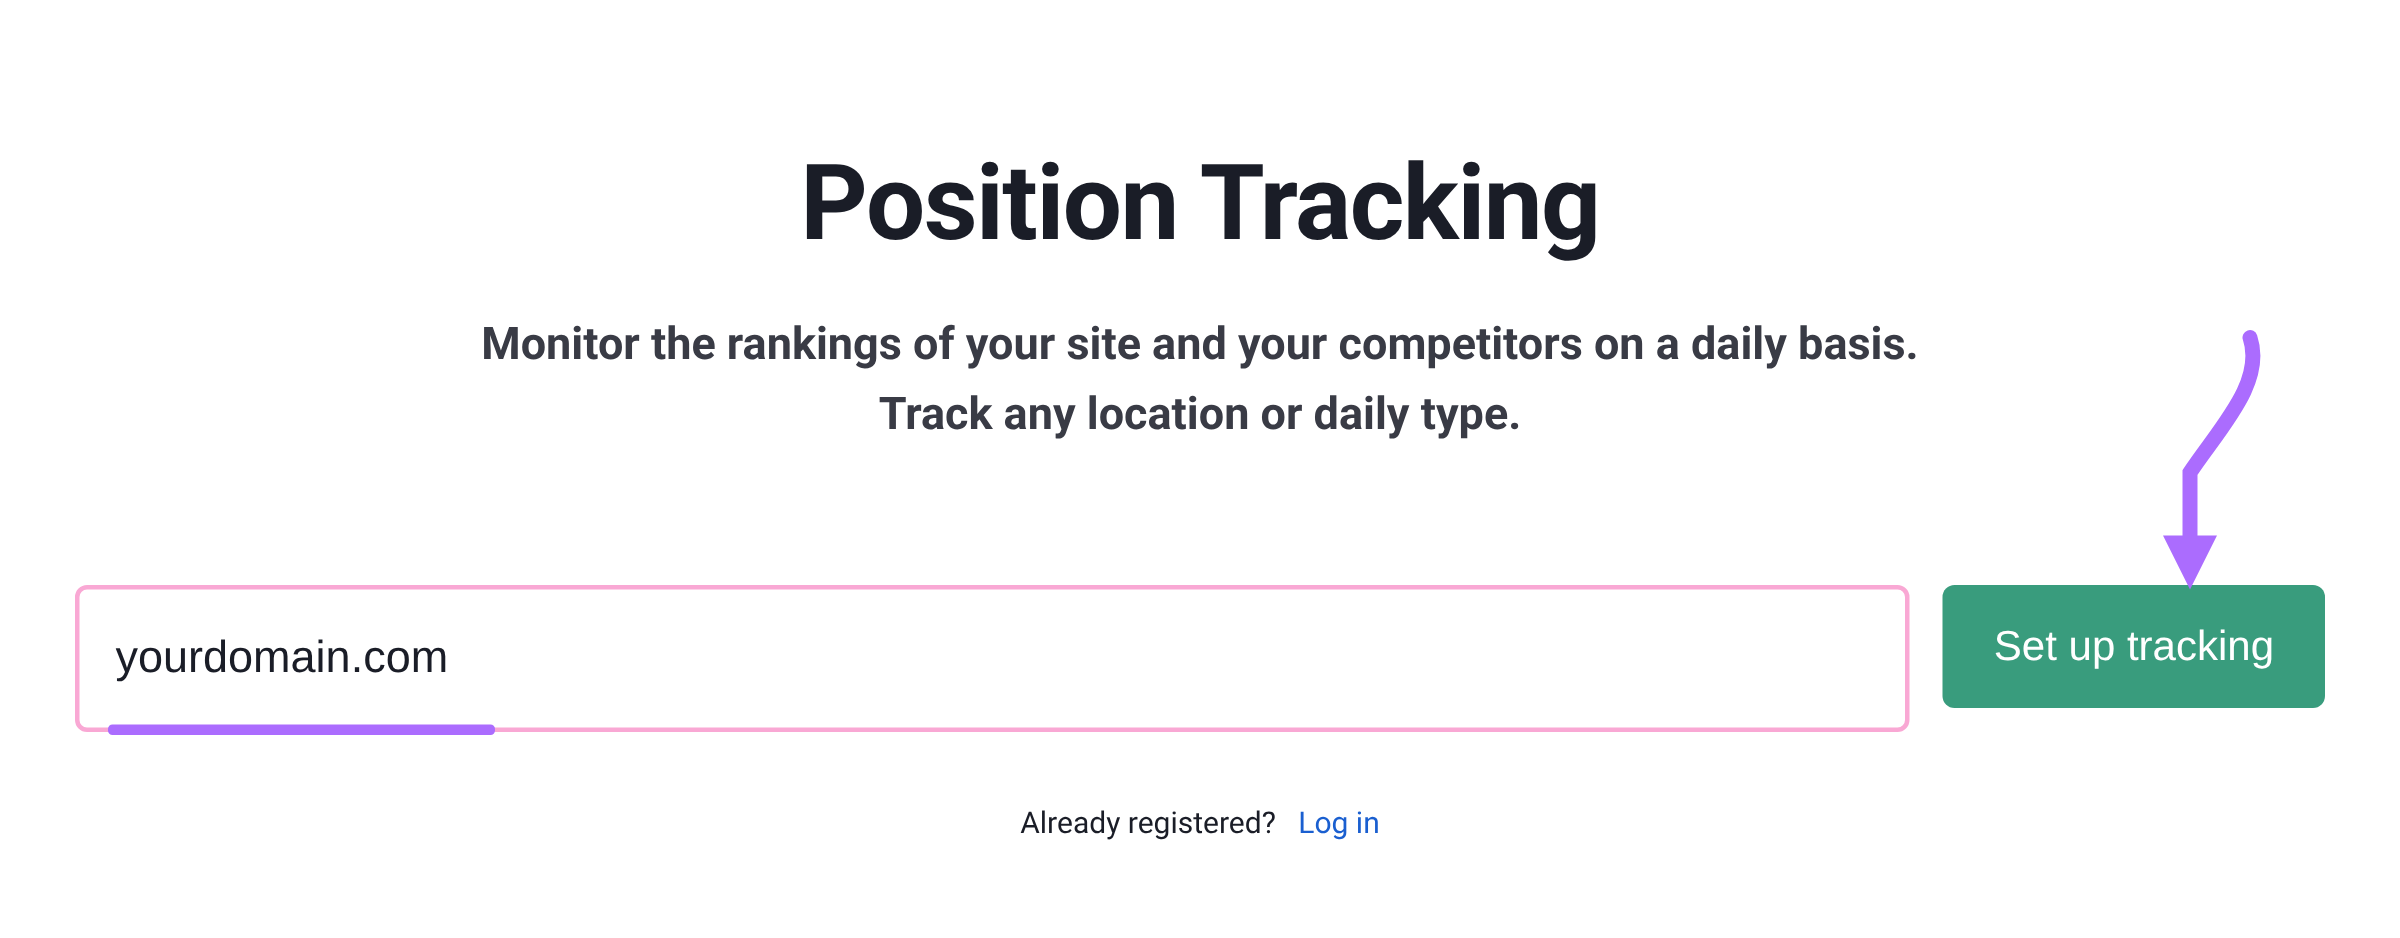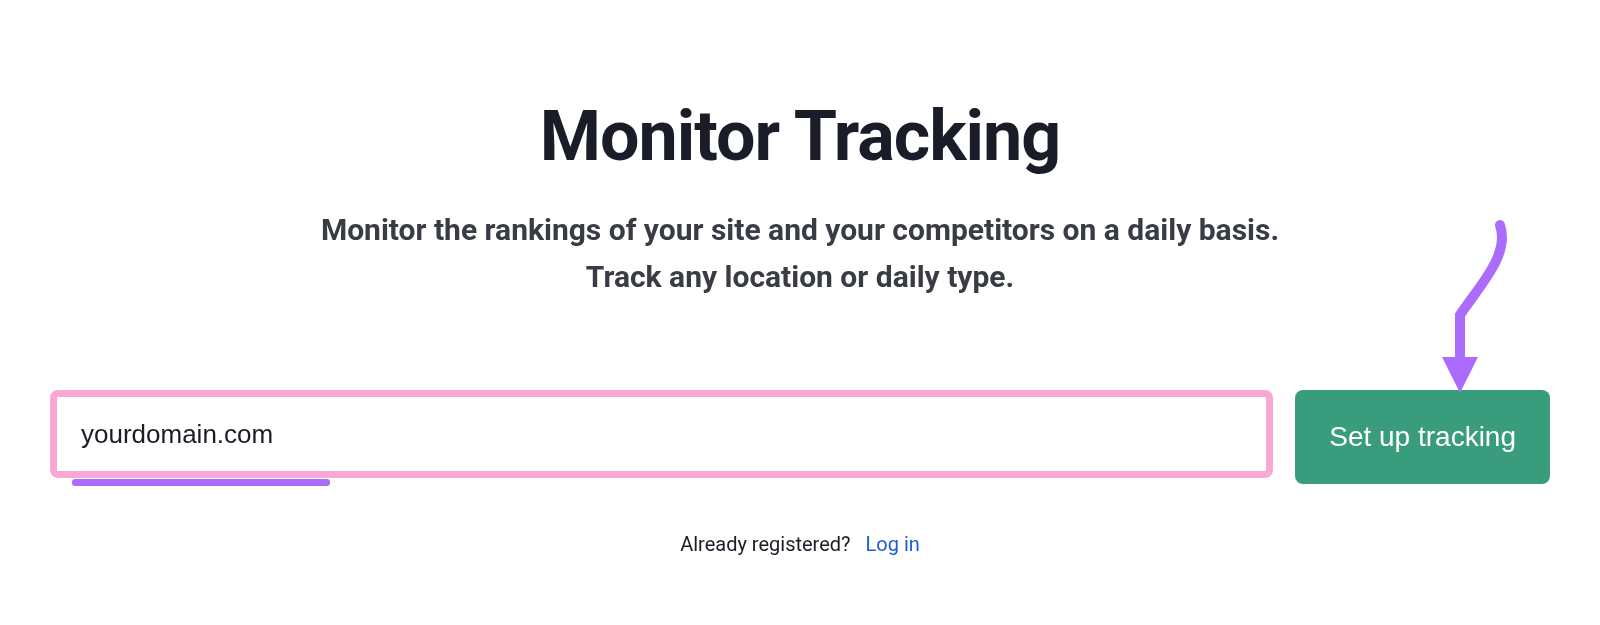--- a/index.html
+++ b/index.html
@@ -38,24 +38,24 @@
     align-items: stretch;
     gap: 22px;
     margin-top: 90px;
   }
   .domain-input-wrap {
     flex: 1;
     position: relative;
   }
   .domain-input {
     width: 100%;
-    height: 88px;
-    border: 7px solid #f9a8d4;
+    height: 98px;
+    border: 3px solid #f9a8d4;
     border-radius: 8px;
-    font-size: 26px;
+    font-size: 30px;
     padding: 0 24px;
     color: #1a1d27;
     outline: none;
     background: #fff;
   }
   .domain-underline {
     position: absolute;
     left: 22px;
     bottom: -2px;
     width: 258px;
@@ -63,21 +63,21 @@
     background: #ab6cfe;
     border-radius: 3px;
   }
   .setup-btn {
     background: #399c7d;
     color: #ffffff;
     border: none;
     border-radius: 8px;
     font-size: 28px;
     padding: 0 34px;
-    height: 94px;
+    height: 82px;
     cursor: pointer;
     font-weight: 400;
     white-space: nowrap;
   }
   .login-row {
     text-align: center;
     margin-top: 48px;
     font-size: 20px;
     color: #1a1d27;
   }
@@ -93,21 +93,21 @@
     width: 160px;
     height: 190px;
     pointer-events: none;
   }
 </style>
 </head>
 <body>
 
 <div class="container">
 
-  <h1 class="title">Monitor Tracking</h1>
+  <h1 class="title">Position Tracking</h1>
 
   <p class="subtitle">
     <span>Monitor the rankings of your site and your competitors on a daily basis.</span><br>
     <span>Track any location or daily type.</span>
   </p>
 
   <div class="form-row">
     <div class="domain-input-wrap">
       <input type="text" class="domain-input" value="yourdomain.com" style="">
       <div class="domain-underline"></div>

